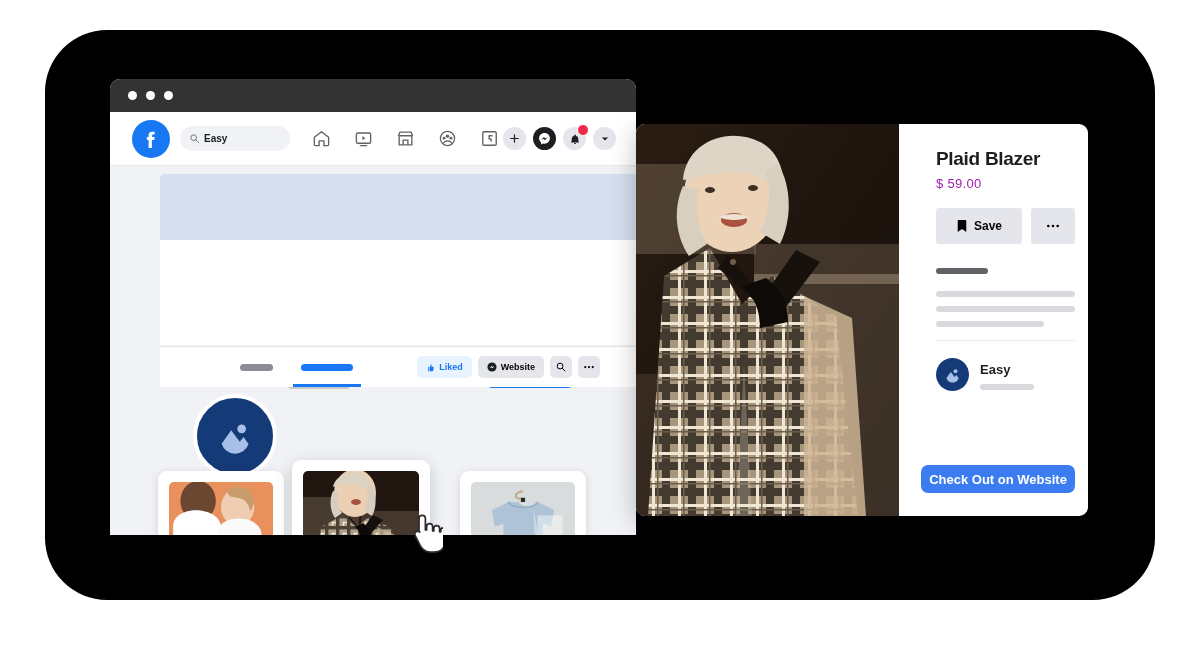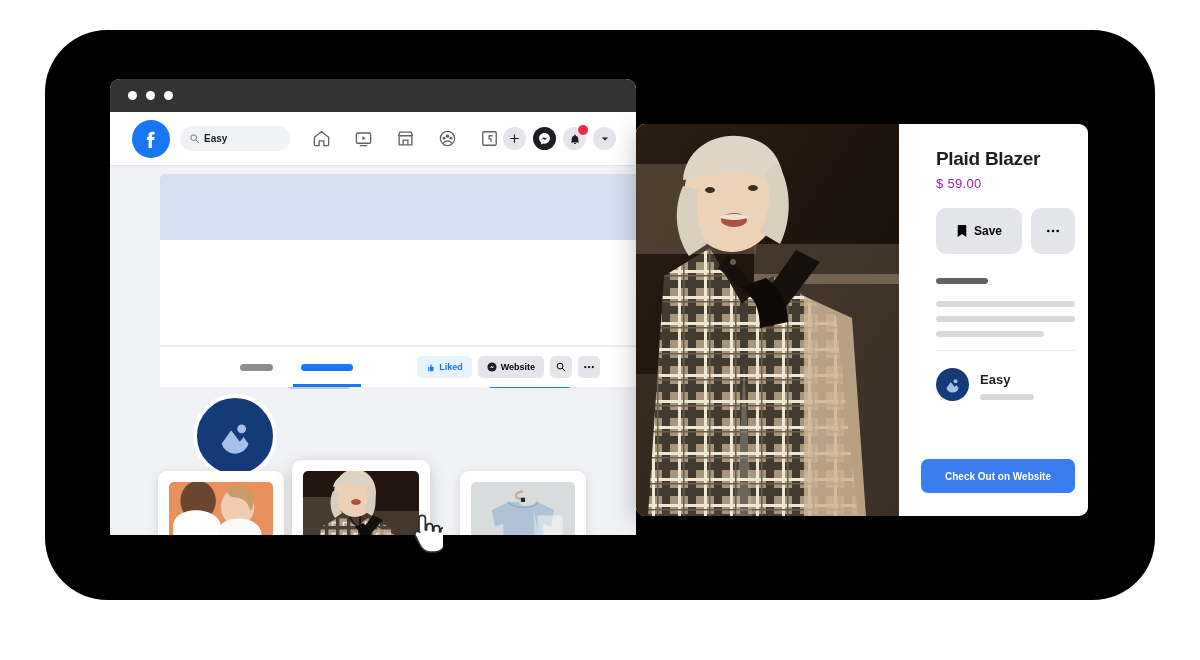--- a/index.html
+++ b/index.html
@@ -139,41 +139,41 @@
     background: #ffffff; border-radius: 9px;
     overflow: hidden; display: flex;
     box-shadow: 0 6px 26px rgba(0,0,0,.25);
   }
   .heroimg { width: 263px; height: 392px; position: relative; overflow: hidden; flex: none; }
   .detailpane { flex: 1; padding: 24px 22px 0 37px; position: relative; }
   .dtitle { font-size: 19px; font-weight: bold; color: #1c1e21; letter-spacing: -.3px; }
   .dprice { font-size: 13px; color: #a21caf; margin-top: 6px; letter-spacing: .3px; }
   .dbtnrow { display: flex; gap: 9px; margin-top: 17px; }
   .dbtn {
-    background: #e4e6eb; border-radius: 10px; height: 46px;
+    background: #e4e6eb; border-radius: 3px; height: 36px;
     display: flex; align-items: center; justify-content: center; gap: 6px;
     font-size: 12px; font-weight: bold; color: #050505; padding: 0 20px;
   }
   .dbtn.sq { padding: 0; width: 44px; }
   .dlines { margin-top: 24px; }
   .dline { height: 6px; background: #d8d9dc; border-radius: 3px; margin-bottom: 9px; }
   .dline.head { background: #606266; width: 52px; margin-bottom: 17px; }
   .divider { height: 1px; background: #e8e9eb; margin: 13px 0 0 0; }
   .seller { display: flex; align-items: center; gap: 11px; margin-top: 17px; }
   .avatar-sm {
     width: 33px; height: 33px; border-radius: 50%; background: #153a78;
     display: flex; align-items: center; justify-content: center; flex: none;
   }
   .sellername { font-size: 13px; font-weight: bold; color: #1c1e21; }
   .sellersub { height: 6px; width: 54px; background: #d8d9dc; border-radius: 3px; margin-top: 6px; }
   .checkout {
     position: absolute; left: 22px; right: 22px; bottom: 23px;
     background: #3b7cf0; color: #fff; border-radius: 7px;
-    height: 34px; display: flex; align-items: center; justify-content: center;
-    font-size: 10px; font-weight: bold;
+    height: 28px; display: flex; align-items: center; justify-content: center;
+    font-size: 13px; font-weight: bold;
   }
 
   
   .cursor { position: absolute; left: 409px; top: 512px; z-index: 30; }
 </style>
 </head>
 <body>
 
 <div id="stage">
 

